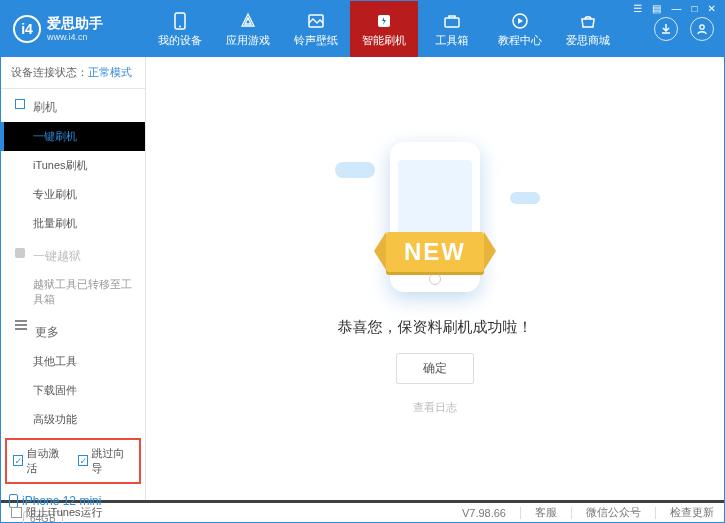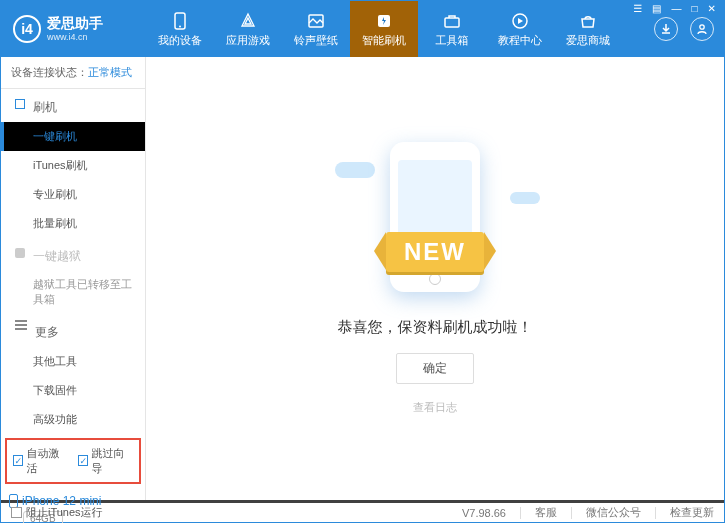--- a/index.html
+++ b/index.html
@@ -8,21 +8,21 @@
 
 
 .header { height: 56px; background: #2b8adb; color: #fff; display: flex; align-items: center; }
 .logo-area { width: 145px; display: flex; align-items: center; padding-left: 12px; gap: 6px; }
 .logo-circle { width: 28px; height: 28px; border: 2px solid #fff; border-radius: 50%; display: flex; align-items: center; justify-content: center; font-weight: bold; font-size: 14px; }
 .logo-text { display: flex; flex-direction: column; line-height: 1.2; }
 .logo-title { font-size: 14px; font-weight: bold; }
 .logo-sub { font-size: 9px; opacity: 0.85; }
 .nav { flex: 1; display: flex; height: 100%; }
 .nav-item { flex: 0 0 68px; display: flex; flex-direction: column; align-items: center; justify-content: center; gap: 2px; cursor: pointer; font-size: 11px; }
-.nav-item.active { background: #a16207; }
+.nav-item.active { background: #b91c1c; }
 .nav-icon { width: 20px; height: 20px; display: flex; align-items: center; justify-content: center; }
 .header-right { display: flex; align-items: center; gap: 12px; padding-right: 10px; }
 .hdr-btn { width: 24px; height: 24px; border: 1.5px solid rgba(255,255,255,0.8); border-radius: 50%; display: flex; align-items: center; justify-content: center; cursor: pointer; }
 .win-ctrls { position: absolute; top: 2px; right: 6px; display: flex; gap: 6px; color: #fff; font-size: 10px; }
 .win-ctrls span { cursor: pointer; padding: 0 2px; }
 
 
 .body-area { display: flex; height: calc(100% - 56px - 22px); }
 .sidebar { width: 145px; border-right: 1px solid #e5e5e5; display: flex; flex-direction: column; }
 .status-bar { padding: 8px 10px; font-size: 11px; color: #666; border-bottom: 1px solid #e5e5e5; }

